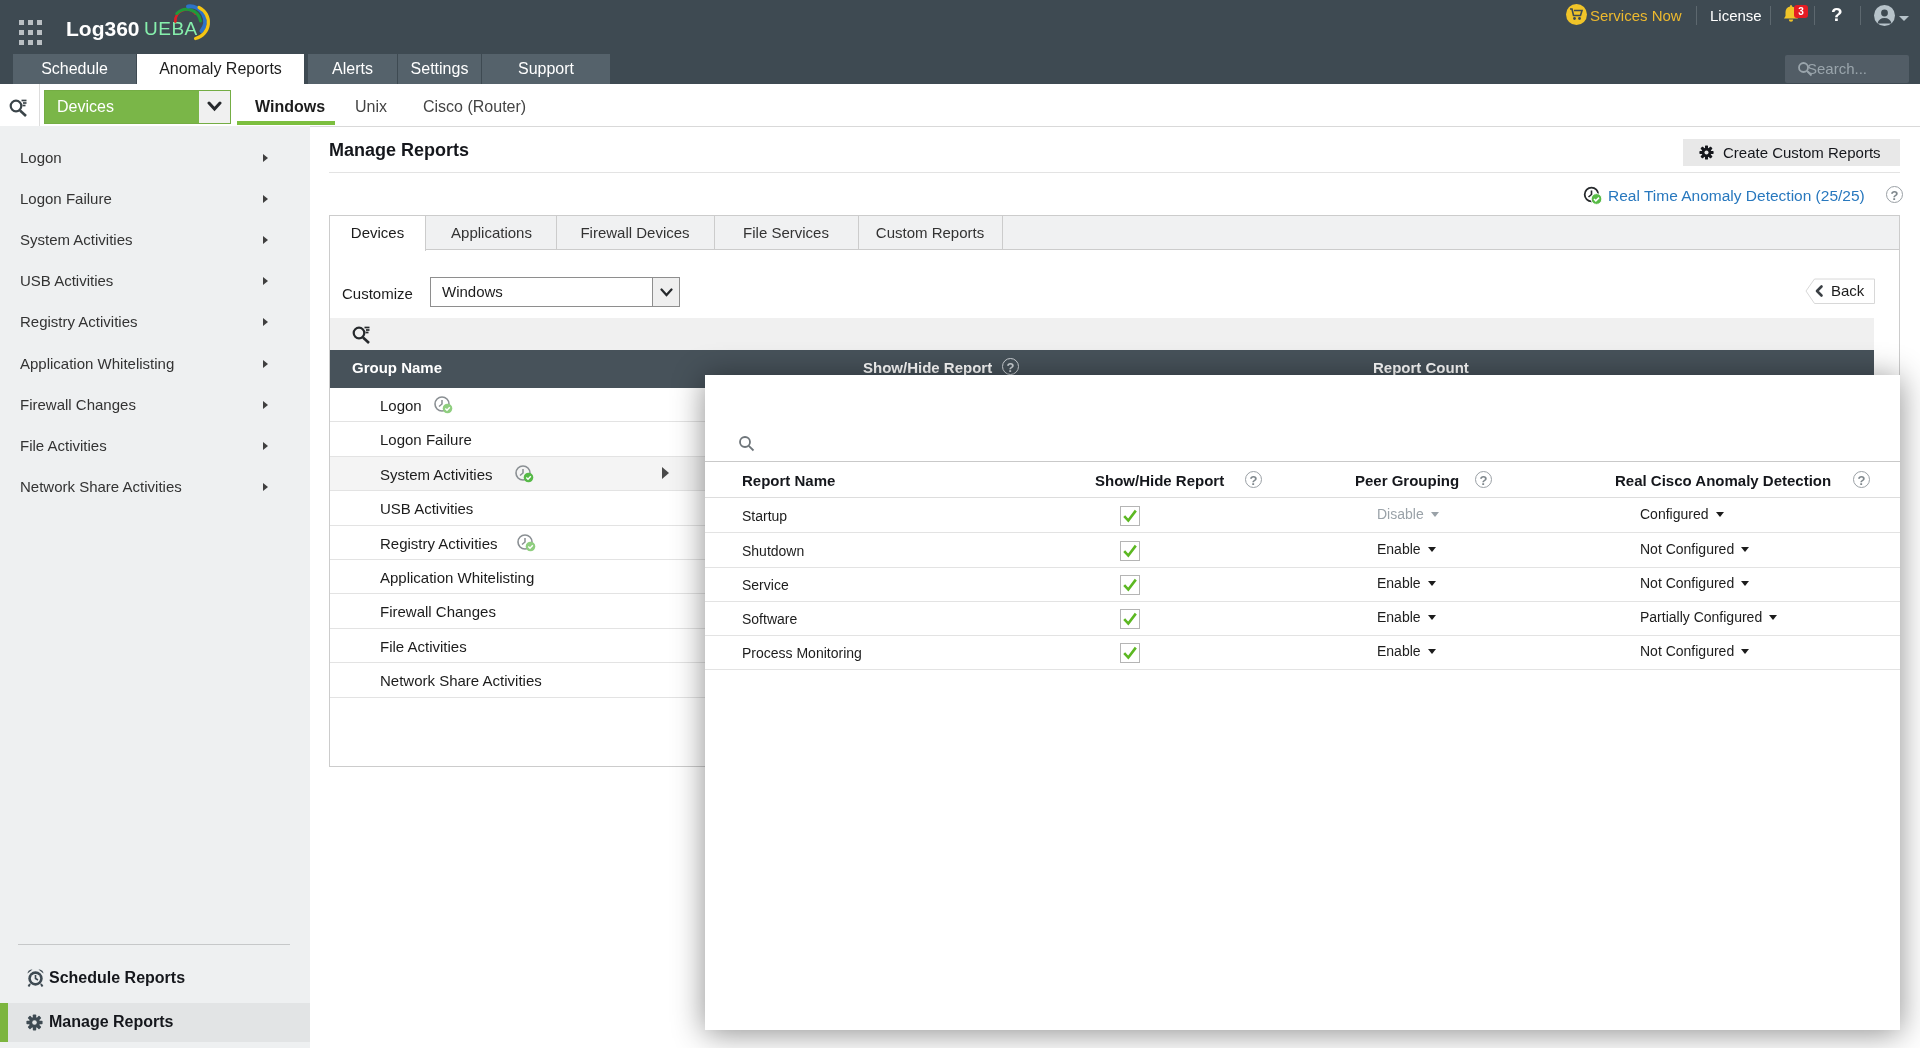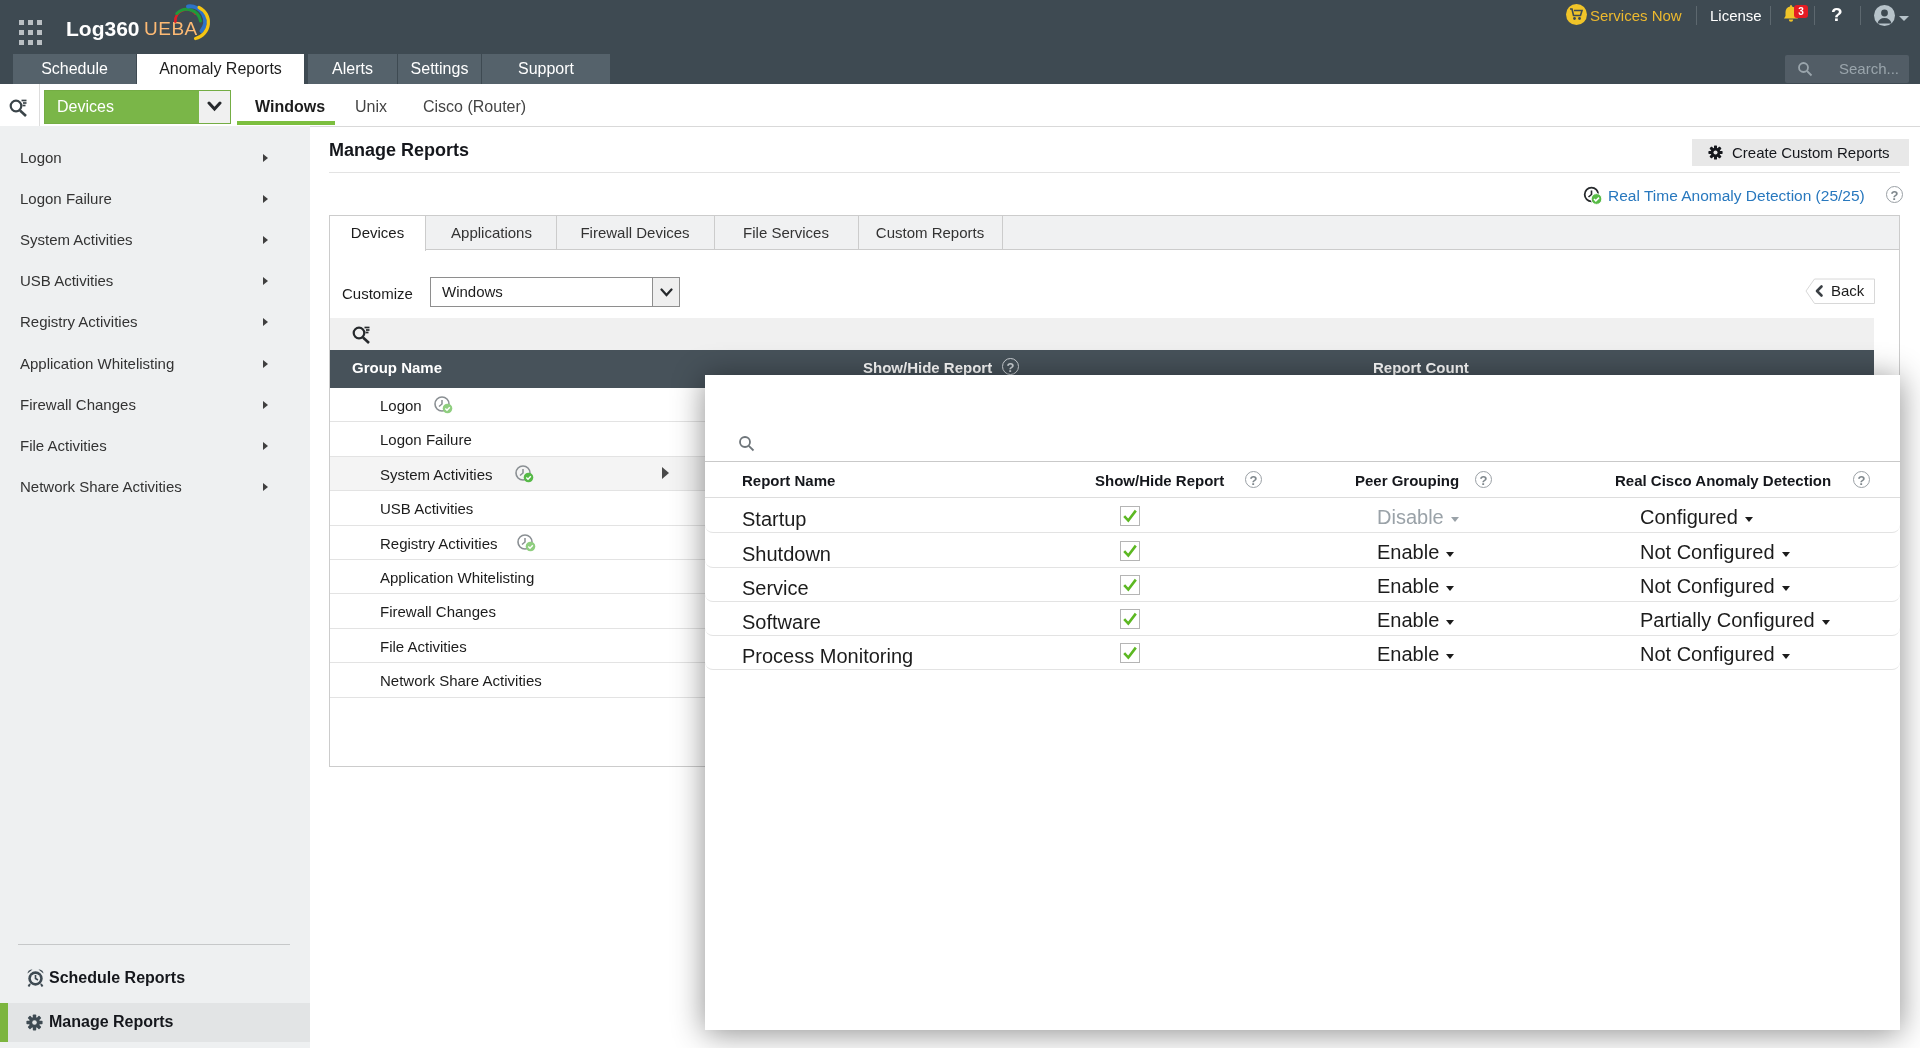--- a/index.html
+++ b/index.html
@@ -5,21 +5,21 @@
   * { margin:0; padding:0; box-sizing:border-box; }
   html,body { width:1920px; height:1048px; font-family:"Liberation Sans",sans-serif; background:#fff; overflow:hidden; }
   body { position:relative; }
   .abs { position:absolute; }
 
   
   #topbar { left:0; top:0; width:1920px; height:54px; background:#3e4a52; }
   #grid { left:19px; top:20px; width:23px; height:25px; }
   #grid div { position:absolute; width:5px; height:5px; background:#b9bfc3; }
   #logo360 { left:66px; top:17px; color:#fff; font-size:21px; font-weight:bold; letter-spacing:0px; }
-  #logoueba { left:144px; top:18px; color:#fdba74; font-size:19px; font-weight:normal; letter-spacing:0.5px; }
+  #logoueba { left:144px; top:18px; color:#86efac; font-size:19px; font-weight:normal; letter-spacing:0.5px; }
   .tbsep { top:6px; width:1px; height:19px; background:#5d686f; }
   #purchase { left:1590px; top:7px; color:#edb92e; font-size:15px; }
   #license { left:1710px; top:7px; color:#fff; font-size:15px; }
   #qmark { left:1831px; top:4px; color:#fff; font-size:19px; font-weight:bold; }
 
   
   #navstrip { left:0; top:54px; width:1920px; height:30px; background:#3e4a52; }
   .navtab { position:absolute; top:0; height:30px; background:#55626b; color:#fff; font-size:16px; text-align:center; line-height:30px; }
   #tab-ar { background:#fff; color:#1c1c1c; }
   #searchbox { position:absolute; left:1785px; top:1px; width:124px; height:28px; background:#525d66; border-radius:2px; color:#9aa5ac; font-size:15px; line-height:28px; }
@@ -38,21 +38,21 @@
   #sidebar { left:0; top:126px; width:310px; height:922px; background:#eef0f1; }
   .sbitem { position:absolute; left:20px; height:20px; font-size:15px; color:#333; width:270px; }
   .sbitem .arr { position:absolute; right:22px; top:5px; width:0; height:0; border-left:5.5px solid #3f3f3f; border-top:4.5px solid transparent; border-bottom:4.5px solid transparent; }
   #sbline { left:18px; top:944px; width:272px; height:1px; background:#c6c8c9; }
   .sbbottom { position:absolute; left:49px; font-size:16px; font-weight:bold; color:#15171c; }
   #manage-active { left:0; top:1003px; width:310px; height:39px; background:#e2e4e5; }
   #manage-green { left:0; top:1003px; width:8px; height:39px; background:#7cb53e; }
 
   
   #title { left:329px; top:140px; font-size:18px; font-weight:bold; color:#15171c; }
-  #createbtn { left:1683px; top:139px; width:217px; height:27px; background:#e8e8e8; color:#15171c; font-size:15px;margin-left:9px; }
+  #createbtn { left:1683px; top:139px; width:217px; height:27px; background:#e8e8e8; color:#15171c; font-size:15px; }
   #hdivider { left:329px; top:172px; width:1571px; height:1px; background:#e3e3e3; }
   #rtad-link { left:1608px; top:187px; font-size:15.5px; color:#2878be; }
   .helpq { position:absolute; width:17px; height:17px; border:1px solid #9aa0a5; border-radius:50%; color:#7f878c; font-size:13px; font-weight:bold; text-align:center; line-height:17px; background:#fff; }
 
   
   #panelbox { left:329px; top:215px; width:1571px; height:552px; border:1px solid #ccc; background:#fff; }
   #tabstrip { position:absolute; left:0; top:0; width:100%; height:34px; background:#f0f1f2; border-bottom:1px solid #ccc; }
   .tabsep { position:absolute; top:0; width:1px; height:34px; background:#ccc; }
   .tablbl { position:absolute; top:0; height:34px; line-height:34px; font-size:15px; color:#333; text-align:center; }
   #tab-active { position:absolute; left:0; top:0; width:96px; height:35px; background:#fff; border-right:1px solid #ccc; line-height:34px; font-size:15px; color:#1c1c1c; text-align:center; }
@@ -69,21 +69,21 @@
 
   
   .ckicon { position:absolute; width:20px; height:18px; }
 
   
   #modal { left:705px; top:375px; width:1195px; height:655px; background:#fff; box-shadow:0 3px 30px rgba(0,0,0,0.45); z-index:10; }
   #mhead { position:absolute; left:0; top:0; width:100%; height:46px; background:#f3f3f3; border-bottom:1px solid #dcdcdc; }
   #mtitle { position:absolute; left:25px; top:0; line-height:44px; font-size:19px; letter-spacing:0.3px; color:#1c1c1c; }
   #msearch { position:absolute; left:0; top:46px; width:100%; height:41px; border-bottom:1px solid #c9c9c9; }
   #mthead { position:absolute; left:0; top:87px; width:100%; height:36px; border-bottom:1px solid #ddd; font-size:15px; font-weight:bold; color:#15171c; }
-  .mrow { position:absolute; left:0; width:100%; height:34px; border-bottom:1px solid #e3e3e3; font-size:20px; color:#1c1c1c;border-radius:8px; }
+  .mrow { position:absolute; left:0; width:100%; height:34px; border-bottom:1px solid #e3e3e3; font-size:14px; color:#1c1c1c; }
   .mrow .nm { position:absolute; left:37px; top:9px; }
   .chk { position:absolute; left:415px; top:7px; width:20px; height:20px; border:1px solid #b5b5b5; background:#fff; }
   .ddt { position:absolute; top:7px; }
   .ddt .tri { display:inline-block; width:0; height:0; border-top:5px solid #1c1c1c; border-left:4.5px solid transparent; border-right:4.5px solid transparent; margin-left:7px; vertical-align:2px; }
   .ddt.gray { color:#9aa2a8; }
   .ddt.gray .tri { border-top-color:#9aa2a8; }
 </style>
 </head>
 <body>
 
@@ -138,21 +138,21 @@
   <div class="navtab" style="left:13px;width:123px;">Schedule</div>
   <div class="navtab" id="tab-ar" style="left:137px;width:167px;">Anomaly Reports</div>
   <div class="navtab" style="left:308px;width:89px;">Alerts</div>
   <div class="navtab" style="left:398px;width:83px;">Settings</div>
   <div class="navtab" style="left:482px;width:128px;">Support</div>
   <div id="searchbox">
     <svg style="position:absolute;left:12px;top:6px" width="16" height="16" viewBox="0 0 16 16">
       <circle cx="6.5" cy="6.5" r="4.5" fill="none" stroke="#9aa5ac" stroke-width="1.8"></circle>
       <line x1="10" y1="10" x2="14.5" y2="14.5" stroke="#9aa5ac" stroke-width="1.8"></line>
     </svg>
-    <span style="position:absolute;left:22px;margin-left:32px;">Search...</span>
+    <span style="position:absolute;left:22px;">Search...</span>
   </div>
 </div>
 
 <div id="subnav" class="abs"></div>
 <svg class="abs" style="left:9px;top:99px" width="20" height="20" viewBox="0 0 20 20">
   <circle cx="7" cy="7" r="5.3" fill="none" stroke="#3a4449" stroke-width="2.2"></circle>
   <line x1="11" y1="11.5" x2="17" y2="17" stroke="#3a4449" stroke-width="2.6"></line>
   <line x1="12.5" y1="1.5" x2="17.5" y2="1.5" stroke="#3a4449" stroke-width="1.7"></line>
   <line x1="14" y1="4" x2="17.5" y2="4" stroke="#3a4449" stroke-width="1.7"></line>
   <line x1="13.5" y1="6.5" x2="16.5" y2="6.5" stroke="#3a4449" stroke-width="1.7"></line>

